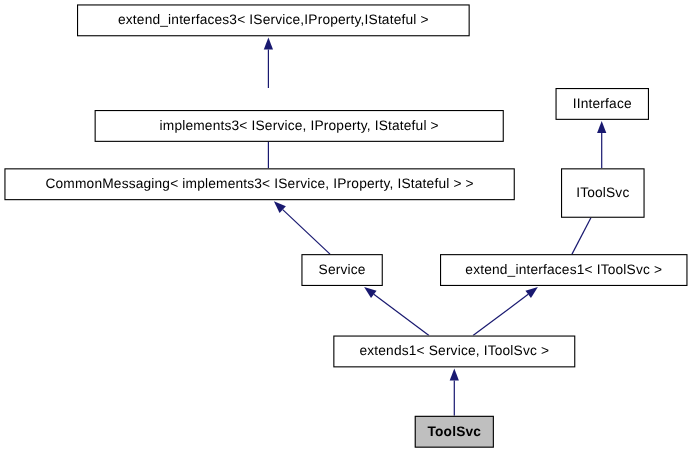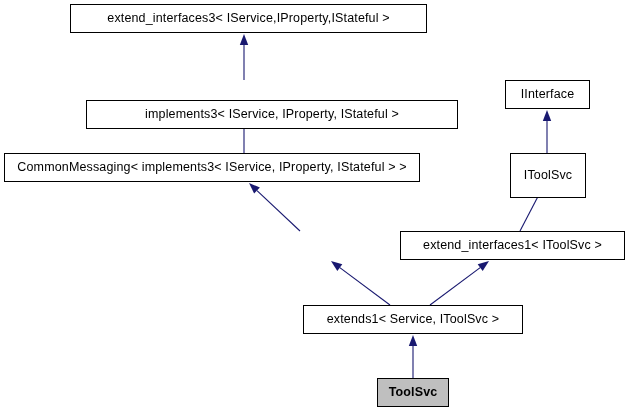--- a/index.html
+++ b/index.html
@@ -89,25 +89,28 @@
     </svg>
 <div class="node" style="left: 70px; top: 4px; width: 357px; height: 29px;">
       <span class="node-label">extend_interfaces3&lt; IService,IProperty,IStateful &gt;</span>
     </div>
     <div class="node" style="left: 86px; top: 80px; width: 372px; height: 29px; margin-top: 20px;">
       <span class="node-label">implements3&lt; IService, IProperty, IStateful &gt;</span>
     </div>
     <div class="node" style="left: 505px; top: 80px; width: 85px; height: 29px;">
       <span class="node-label">IInterface</span>
     </div>
-    <div class="node" style="left: 4px; top: 153px; width: 416px; height: 29px;">
+    <div class="node" style="left: 4px; top: 153px; width: 464px; height: 29px;">
       <span class="node-label">CommonMessaging&lt; implements3&lt; IService, IProperty, IStateful &gt; &gt;</span>
     </div>
     <div class="node" style="left: 510px; top: 153px; width: 76px; height: 45px;">
       <span class="node-label">IToolSvc</span>
+    </div>
+    <div class="node" style="left: 274px; top: 231px; width: 74px; height: 29px;">
+      <span class="node-label">Service</span>
     </div>
     <div class="node" style="left: 400px; top: 231px; width: 225px; height: 29px;">
       <span class="node-label">extend_interfaces1&lt; IToolSvc &gt;</span>
     </div>
     <div class="node" style="left: 303px; top: 305px; width: 220px; height: 29px; text-align: center;">
       <span class="node-label">extends1&lt; Service, IToolSvc &gt;</span>
     </div>
     <div class="node highlight" style="left: 377px; top: 378px; width: 72px; height: 29px;">
       <span class="node-label">ToolSvc</span>
     </div>

